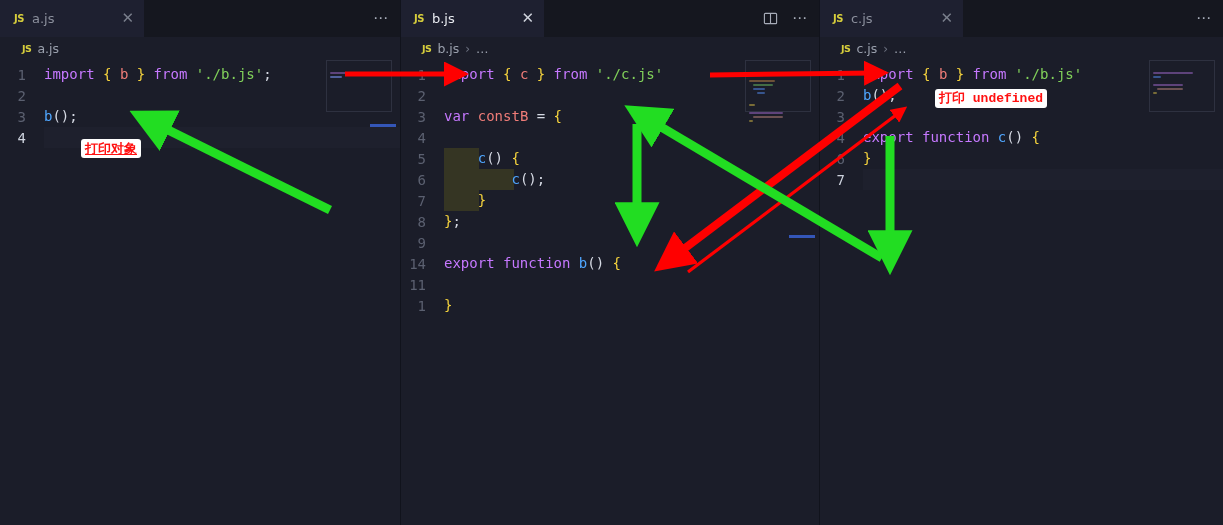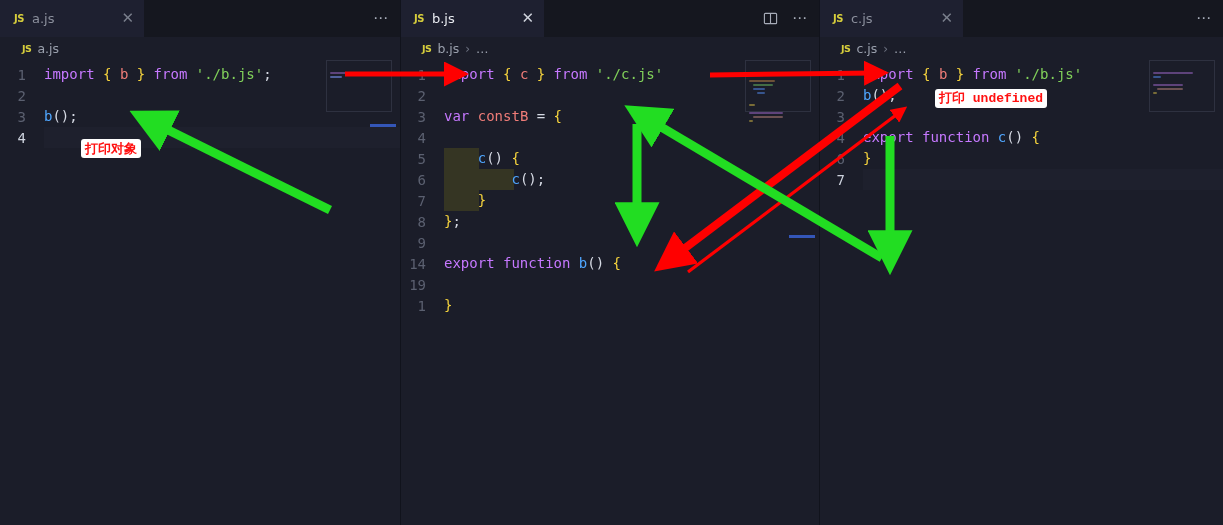--- a/index.html
+++ b/index.html
@@ -348,21 +348,21 @@
           </div>
           <div class="row">
             <div class="lno">9</div>
             <div class="codecell"><span class="codetext"></span></div>
           </div>
           <div class="row">
             <div class="lno">14</div>
             <div class="codecell"><span class="codetext"><span class="kw">export function </span><span class="fn">b</span><span class="op">() </span><span class="brc">{</span></span></div>
           </div>
           <div class="row">
-            <div class="lno">19</div>
+            <div class="lno">11</div>
           </div>
           <div class="row">
             <div class="lno">1</div>
             <div class="codecell"><span class="codetext"><span class="brc">}</span></span></div>
           </div>
         </div>
       <div class="minimap">
         <div class="mm-view"></div>
       <div class="mm-line" style="top: 12px; left: 0px; width: 40px; background: rgb(106, 74, 138);"></div>
           <div class="mm-line" style="top: 20px; left: 0px; width: 26px; background: rgb(122, 90, 58);"></div>
@@ -472,15 +472,15 @@
 
     <g>
       <line x1="882" y1="258" x2="646" y2="118" stroke="#22dd22" stroke-width="9" marker-end="url(#ah-green)"></line>
     </g>
 
     <g>
       <line x1="890" y1="136" x2="890" y2="250" stroke="#22dd22" stroke-width="9" marker-end="url(#ah-green)"></line>
     </g>
   </svg>
 
-  <div class="anno-label" id="lbl0" style="left: 82px; top: 140px;">打印对象</div>
+  <div class="anno-label" id="lbl0" style="left: 82px; top: 140px; text-decoration: underline;">打印对象</div>
   <div class="anno-label" id="lbl1" style="left: 936px; top: 90px; font-family: Liberation Mono, monospace;">打印 undefined</div>
 </div>
 
 </body></html>

